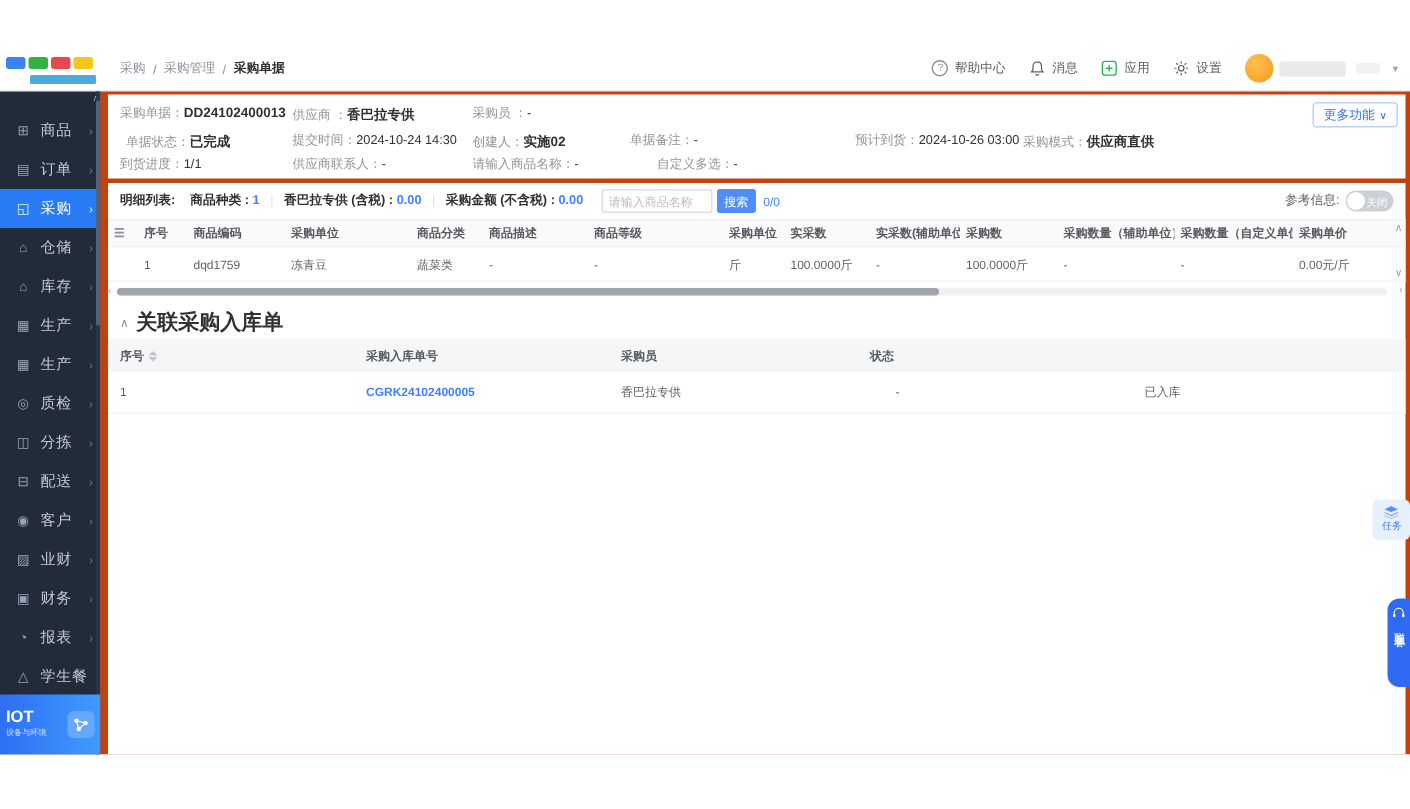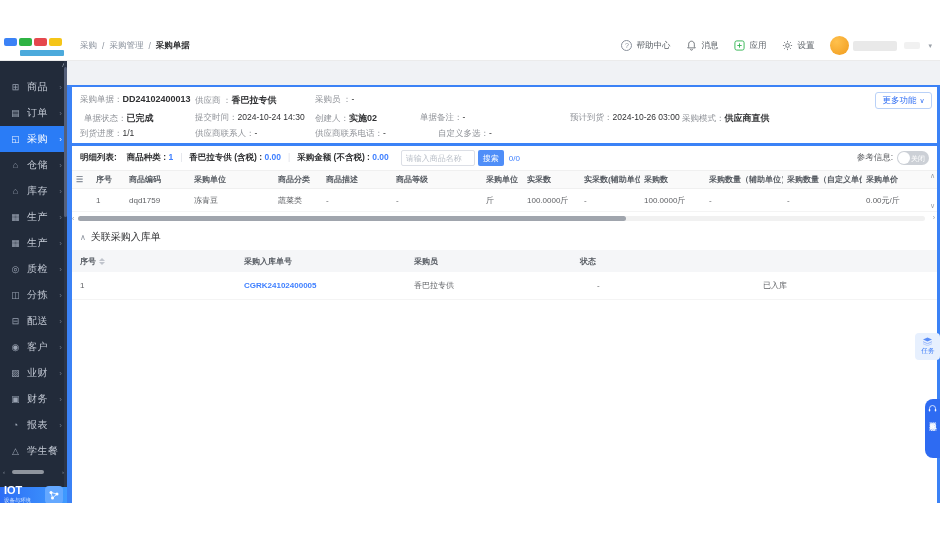--- a/index.html
+++ b/index.html
@@ -29,27 +29,27 @@
   .m-item .ml { font-size:10px; margin-left:5px; letter-spacing:.5px; }
   .m-item .mc { position:absolute; right:5px; font-size:8px; color:#6b7687; }
   .m-item.active { background:#2a7cf6; color:#fff; }
   .m-item.active .mi, .m-item.active .mc { color:#e6efff; }
   .sb-vtrack { position:absolute; right:0; top:0; width:3px; height:100%; background:#2c3547; }
   .sb-vthumb { position:absolute; right:0; top:6px; width:3px; height:150px; background:#55607a; border-radius:2px; }
   .sb-uparrow { position:absolute; right:1px; top:0px; font-size:6px; color:#9aa3b2; }
   .sb-hscroll { position:absolute; left:0; top:407px; width:67px; height:7px; display:flex; align-items:center; }
   .sb-hscroll .la,.sb-hscroll .ra { font-size:6px; color:#8d94a2; width:8px; text-align:center; }
   .sb-hthumb { width:32px; height:4px; background:#8f959e; border-radius:2px; margin-left:4px; }
-  .iot { position:absolute; left:0; bottom:0; width:67px; height:16px; background:linear-gradient(90deg,#2e6ef5,#3f9bff); display:flex; align-items:center; padding:0 4px; cursor:pointer; }
+  .iot { position:absolute; left:0; bottom:0; width:67px; height:40px; background:linear-gradient(90deg,#2e6ef5,#3f9bff); display:flex; align-items:center; padding:0 4px; cursor:pointer; }
   .iot-title { color:#fff; font-weight:bold; font-size:11px; line-height:11px; }
   .iot-sub { color:#cfe3ff; font-size:6px; transform:scale(.9); transform-origin:left; }
   .iot-ico { margin-left:auto; width:18px; height:18px; background:#64a8ff; border-radius:4px; display:flex; align-items:center; justify-content:center; }
 
   
-  .main { position:absolute; left:67px; top:31px; width:873px; height:442px; background:#3b82f6;margin-top:24px; }
+  .main { position:absolute; left:67px; top:31px; width:873px; height:442px; background:#c2410c; }
   .panel { position:absolute; background:#fff; }
   .panel1 { left:5px; top:2px; width:865px; height:56px; }
   .panel2 { left:5px; top:61px; width:865px; height:381px; }
 
   .fld { position:absolute; white-space:nowrap; font-size:8.5px; }
   .fl { color:#909399; }
   .fv { color:#303133; }
   .fv.b { font-weight:bold; font-size:9px; }
   .more-btn { position:absolute; right:5px; top:5px; width:57px; height:17px; border:1px solid #b9d1f8; border-radius:3px; background:#fff; color:#2f6ef4; font-size:8.5px; display:flex; align-items:center; justify-content:center; gap:3px; cursor:pointer; }
 
@@ -79,21 +79,21 @@
   .tset { font-size:8px; color:#8a919c; cursor:pointer; }
   .hscroll { position:absolute; left:0; top:68px; width:853px; height:8px; display:flex; align-items:center; }
   .hs-la { font-size:7px; color:#9aa0a8; width:6px; }
   .hs-track { position:relative; flex:1; height:5px; background:#f1f1f1; border-radius:3px; }
   .hs-thumb { position:absolute; left:0; top:0; width:548px; height:5px; background:#a0a5ad; border-radius:3px; cursor:pointer; }
   .vmini { position:absolute; right:2px; font-size:7px; color:#9aa0a8; cursor:pointer; }
 
   
   .sec2-head { position:absolute; left:8px; top:84px; display:flex; align-items:center; gap:5px; cursor:pointer; }
   .collapse { font-size:8px; color:#8a919c; }
-  .sec2-title { font-size:10px; font-weight:normal; color:#303133; }
+  .sec2-title { font-size:14px; font-weight:bold; color:#303133; }
   .t2 { position:absolute; left:0; top:104px; width:865px; }
   .t2 .hrow { display:flex; height:22px; background:#f5f6f8; }
   .t2 .drow { display:flex; height:28px; background:#fff; border-bottom:1px solid #f4f4f4; }
   .t2 .c { flex:none; padding:0 8px; display:flex; align-items:center; font-size:8px; color:#606266; white-space:nowrap; }
   .t2 .hrow .c { font-weight:bold; color:#555a61; }
   .link { color:#4080ff; cursor:pointer;font-weight:bold; }
   .sort { display:inline-flex; flex-direction:column; margin-left:3px; cursor:pointer; }
   .sort i { width:0; height:0; border-left:3px solid transparent; border-right:3px solid transparent; }
   .sort .up { border-bottom:3px solid #c0c4cc; margin-bottom:1px; }
   .sort .dn { border-top:3px solid #c0c4cc; }
@@ -273,21 +273,21 @@
 
       <span class="fld" style="left:12px;top:25px"><span class="fl">单据状态：</span><span class="fv b">已完成</span></span>
       <span class="fld" style="left:123px;top:25px"><span class="fl">提交时间：</span><span class="fv">2024-10-24 14:30</span></span>
       <span class="fld" style="left:243px;top:25px"><span class="fl">创建人：</span><span class="fv b">实施02</span></span>
       <span class="fld" style="left:348px;top:25px"><span class="fl">单据备注：</span><span class="fv">-</span></span>
       <span class="fld" style="left:498px;top:25px"><span class="fl">预计到货：</span><span class="fv">2024-10-26 03:00</span></span>
       <span class="fld" style="left:610px;top:25px"><span class="fl">采购模式：</span><span class="fv b">供应商直供</span></span>
 
       <span class="fld" style="left:8px;top:41px"><span class="fl">到货进度：</span><span class="fv">1/1</span></span>
       <span class="fld" style="left:123px;top:41px"><span class="fl">供应商联系人：</span><span class="fv">-</span></span>
-      <span class="fld" style="left:243px;top:41px"><span class="fl">供应商联系电话：</span><span class="fv">-</span></span>
+      <span class="fld" style="left:243px;top:41px"><span class="fl">请输入商品名称：</span><span class="fv">-</span></span>
       <span class="fld" style="left:366px;top:41px"><span class="fl">自定义多选：</span><span class="fv">-</span></span>
       <div class="more-btn">
         <span>更多功能</span>
         <span style="font-size:7px">∨</span>
       </div>
     </div>
 
     <div class="panel panel2">
 
       <div class="toolbar">

